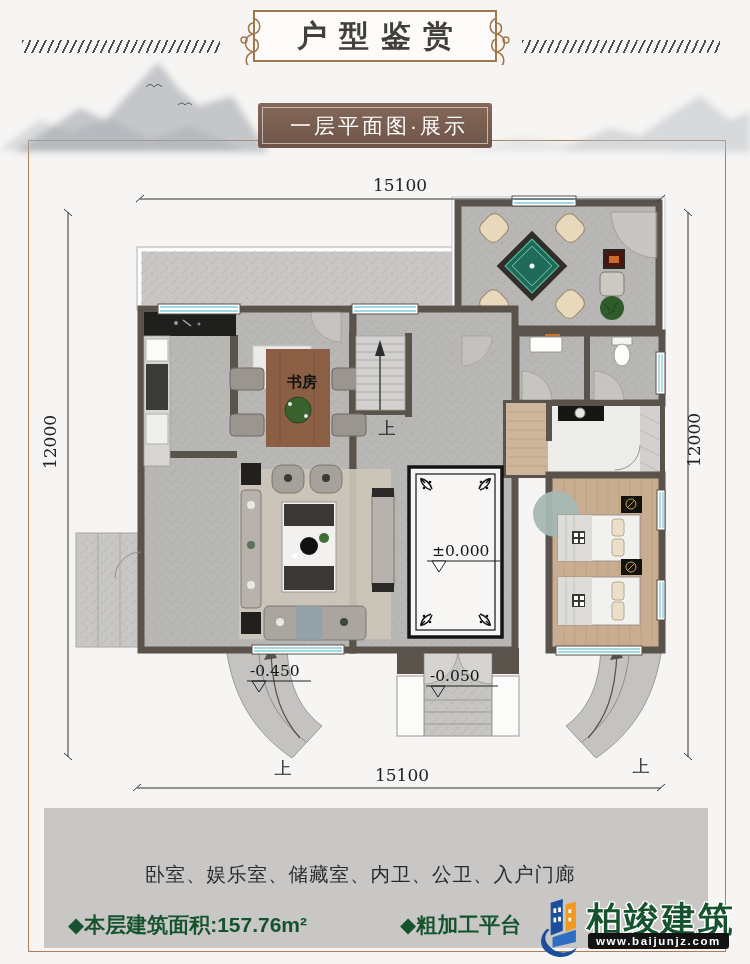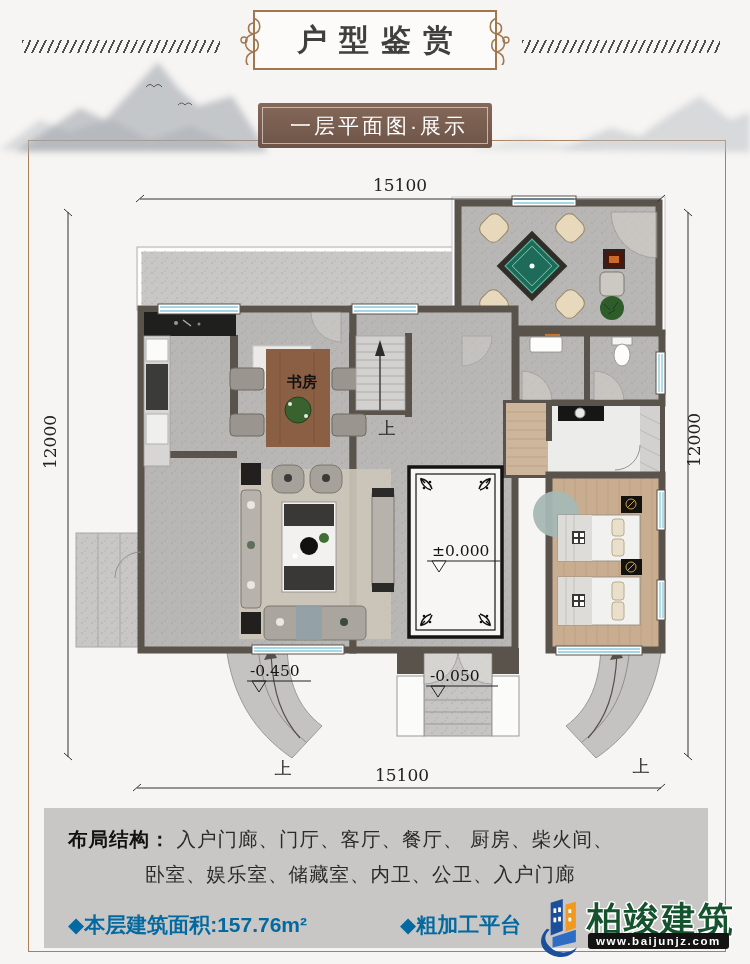--- a/index.html
+++ b/index.html
@@ -7,21 +7,21 @@
     background:#f6f5f3;font-family:"Liberation Sans","DejaVu Sans",sans-serif;}
   .screen *{box-sizing:border-box;}
 
   
   .hatch{position:absolute;top:40px;height:13px;
     background:repeating-linear-gradient(115deg,#4d4d4d 0 1.8px,transparent 1.8px 6.9px);}
   .hatch-left{left:22px;width:198px;}
   .hatch-right{left:522px;width:198px;}
 
   
-  .title-box{position:absolute;left:253px;top:10px;width:244px;height:60px;
+  .title-box{position:absolute;left:253px;top:10px;width:244px;height:52px;
     border:2px solid #a1784e;background:#fcfbf9;display:flex;align-items:center;justify-content:center;}
   .title-text{font-size:30px;font-weight:bold;color:#403f3d;letter-spacing:12px;text-indent:12px;}
   .orn{position:absolute;top:3px;}
   .orn-l{left:-17px;}
   .orn-r{right:-17px;transform:scaleX(-1);}
 
   
   .subtitle{position:absolute;left:258px;top:103px;width:234px;height:45px;border-radius:3px;
     background:linear-gradient(180deg,#84695a,#6e5447);
     outline:1px solid rgba(255,255,255,.55);outline-offset:-5px;
@@ -32,21 +32,21 @@
   .frame{position:absolute;left:28px;top:140px;width:698px;height:812px;
     border:1.5px solid #a8805a;z-index:1;}
 
   .plan-svg{position:absolute;left:0;top:0;width:750px;height:964px;z-index:2;}
 
   
   .footer{position:absolute;left:44px;top:808px;width:664px;height:140px;background:#c8c7c5;z-index:3;}
   .l1{position:absolute;left:24px;top:18px;font-size:19.5px;color:#2a2a2a;letter-spacing:1px;white-space:nowrap;}
   .l1 .llabel{font-weight:bold;color:#111;margin-right:6px;}
   .l2{position:absolute;left:101px;top:53px;font-size:19.5px;color:#2a2a2a;letter-spacing:1px;white-space:nowrap;}
-  .area-line{position:absolute;top:103px;left:0;width:100%;height:30px;font-weight:bold;font-size:21px;color:#0369a1;}
+  .area-line{position:absolute;top:103px;left:0;width:100%;height:30px;font-weight:bold;font-size:21px;color:#14532d;}
   .area-floor{position:absolute;left:24px;top:0;}
   .area-total{position:absolute;left:356px;top:0;}
 
   
   .logo{position:absolute;left:532px;top:895px;width:196px;height:64px;z-index:5;}
   .logo-icon{position:absolute;left:0;top:0;}
   .logo-name{position:absolute;left:55px;top:1px;font-size:35px;font-weight:bold;color:#14532d;letter-spacing:2px;white-space:nowrap;
     text-shadow:-1.5px 0 #fff,1.5px 0 #fff,0 -1.5px #fff,0 1.5px #fff,-1px -1px #fff,1px 1px #fff,-1px 1px #fff,1px -1px #fff;}
   .logo-url{position:absolute;left:56px;top:38px;background:#131313;color:#fff;font-size:11.5px;font-weight:bold;
     letter-spacing:1.6px;padding:2px 8px;border-radius:3px;white-space:nowrap;}
@@ -451,23 +451,20 @@
       <path d="M15 3 c9 3 9 14 0 16 c-6 -2 -6 -10 0 -11 m0 11 c-10 3 -10 15 0 18 c7 -2 7 -12 0 -13 m0 13 c-9 3 -9 14 0 16" stroke="#a1784e" stroke-width="1.6" fill="none"></path>
       <circle cx="6" cy="25" r="3" fill="none" stroke="#a1784e" stroke-width="1.4"></circle>
     </svg>
   </div>
 
   <div class="subtitle">
     <span>一层平面图·展示</span>
   </div>
 
   <div class="footer">
-    <div class="l1">
-      <span class="llabel">布局结构：</span><span>入户门廊、门厅、客厅、餐厅、 厨房、柴火间、</span>
-    </div>
     <div class="l2">卧室、娱乐室、储藏室、内卫、公卫、入户门廊</div>
     <div class="area-line">
       <span class="area-floor">◆本层建筑面积:157.76m²</span>
       <span class="area-total">◆粗加工平台</span>
     </div>
   </div>
 
   <div class="logo">
     <svg class="logo-icon" width="56" height="64" viewBox="0 0 60 68">
       <path d="M16 36 C6 46 8 58 21 64 C34 70 46 63 48 56 C40 63 27 63 20 56 C12 49 13 42 19 37 Z" fill="#1b4f9c"></path>

